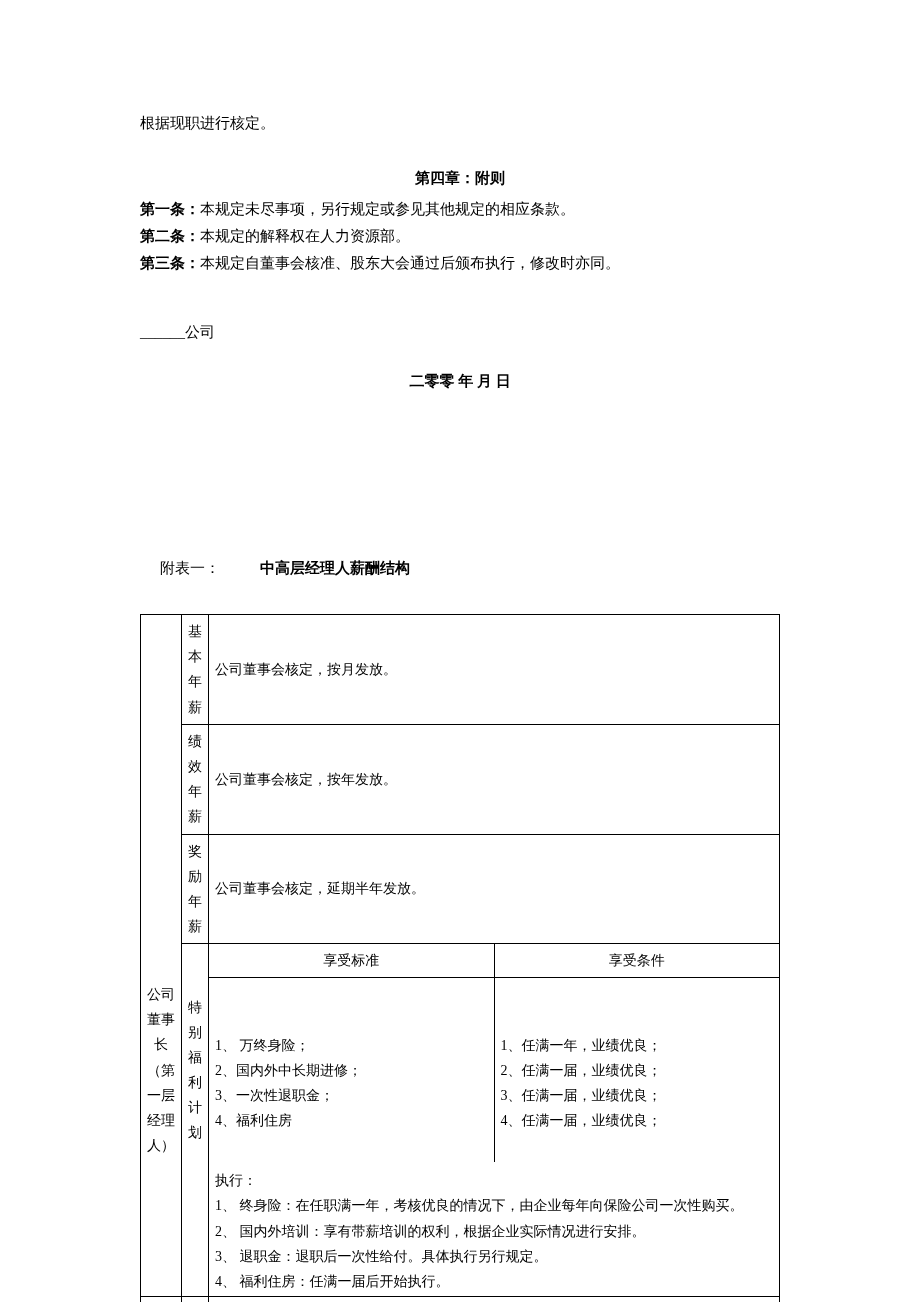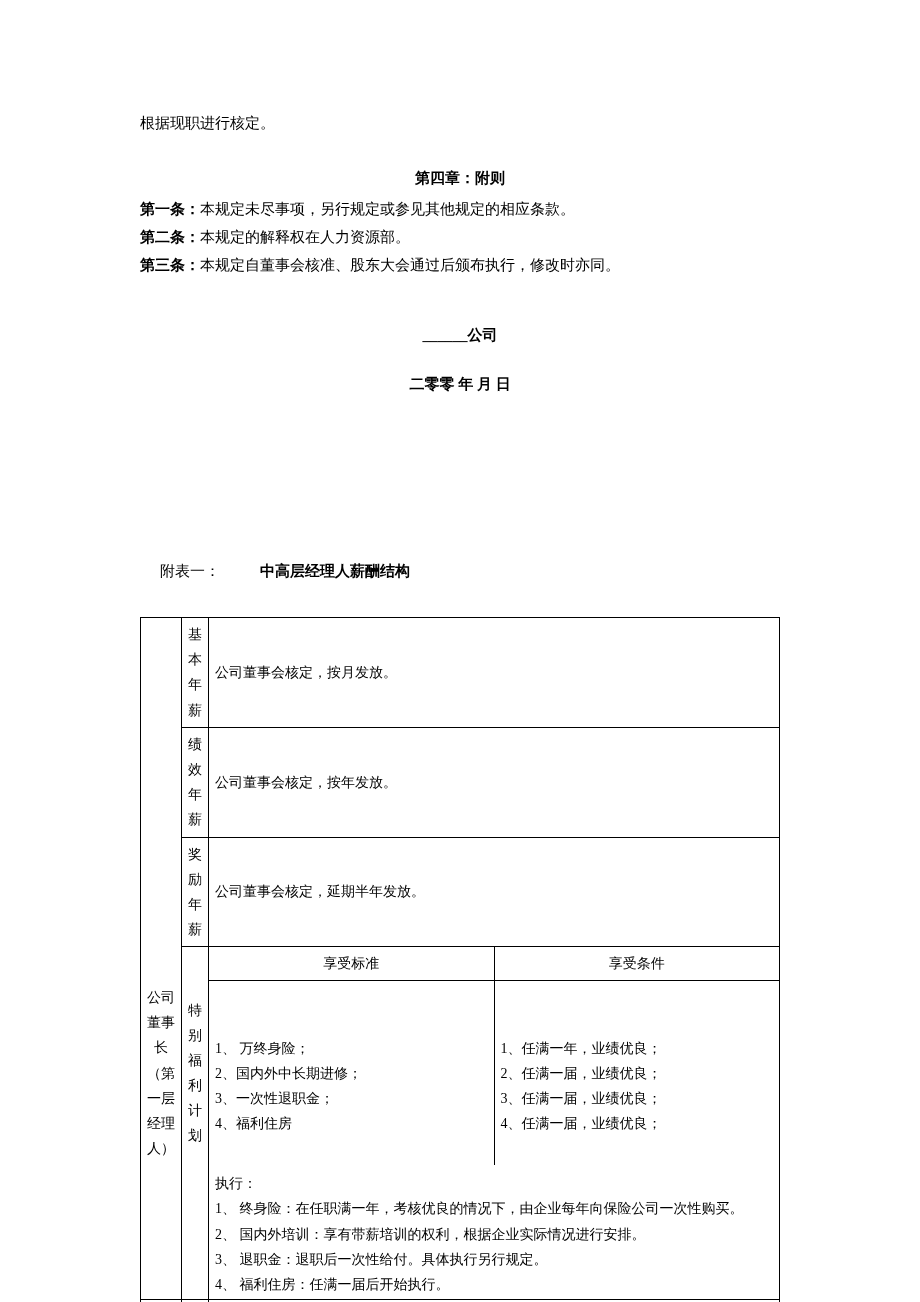--- a/index.html
+++ b/index.html
@@ -20,25 +20,23 @@
     text-align: center;
     font-weight: bold;
     margin-top: 28px;
     margin-bottom: 4px;
   }
   .article-line {
     margin: 0;
   }
   .article-label {
     font-weight: bold;
-    font-family: Liberation Mono, monospace;
   }
   .company-line {
-    text-align: center;
-    font-weight: bold;
+    font-weight: normal;
     margin-top: 42px;
   }
   .date-line {
     text-align: center;
     font-weight: bold;
     margin-top: 22px;
   }
   .attach-row {
     margin-top: 160px;
     display: flex;

